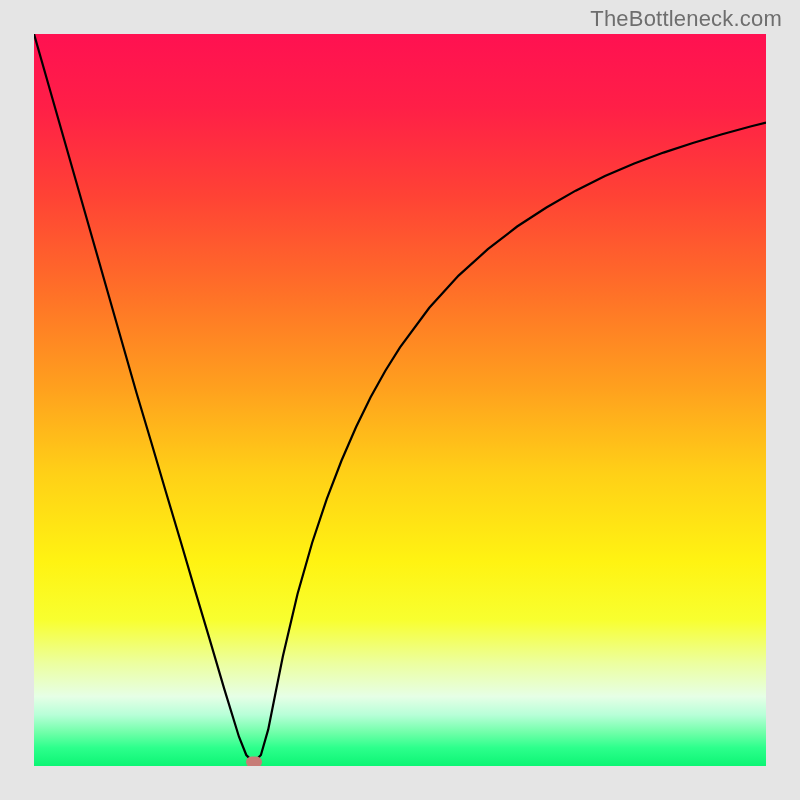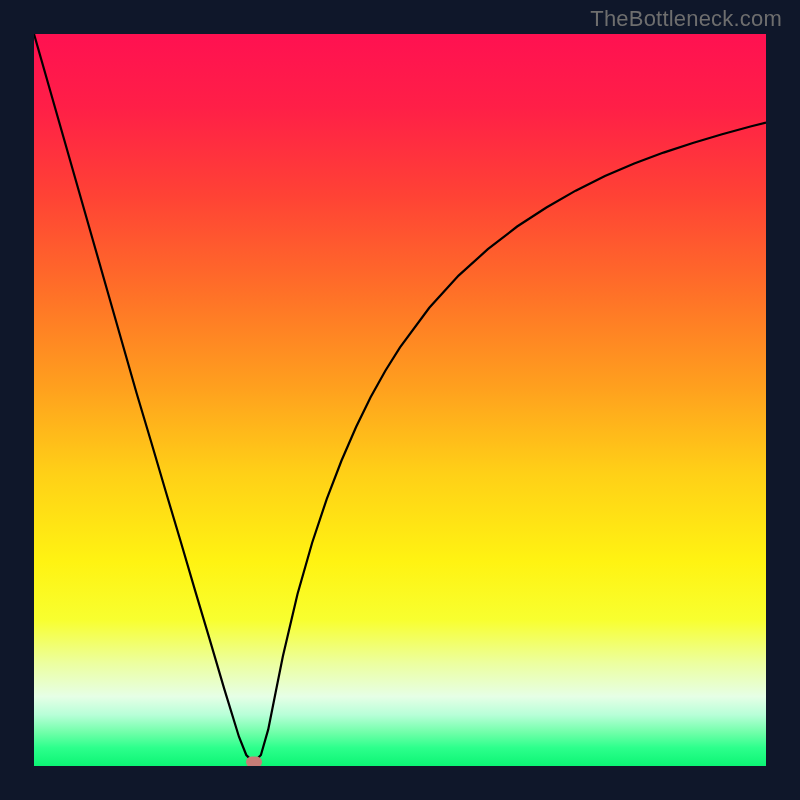--- a/index.html
+++ b/index.html
@@ -10,21 +10,21 @@
     background: #000;
     overflow: hidden;
     font-family: Arial, Helvetica, sans-serif;
   }
   .frame {
     position: absolute;
     top: 0;
     left: 0;
     width: 800px;
     height: 800px;
-    background: #0f172a;
+    background: #e5e5e5;
   }
   .plot {
     position: absolute;
     top: 34px;
     left: 34px;
     width: 732px;
     height: 732px;
     overflow: hidden;
   }
   .gradient {

